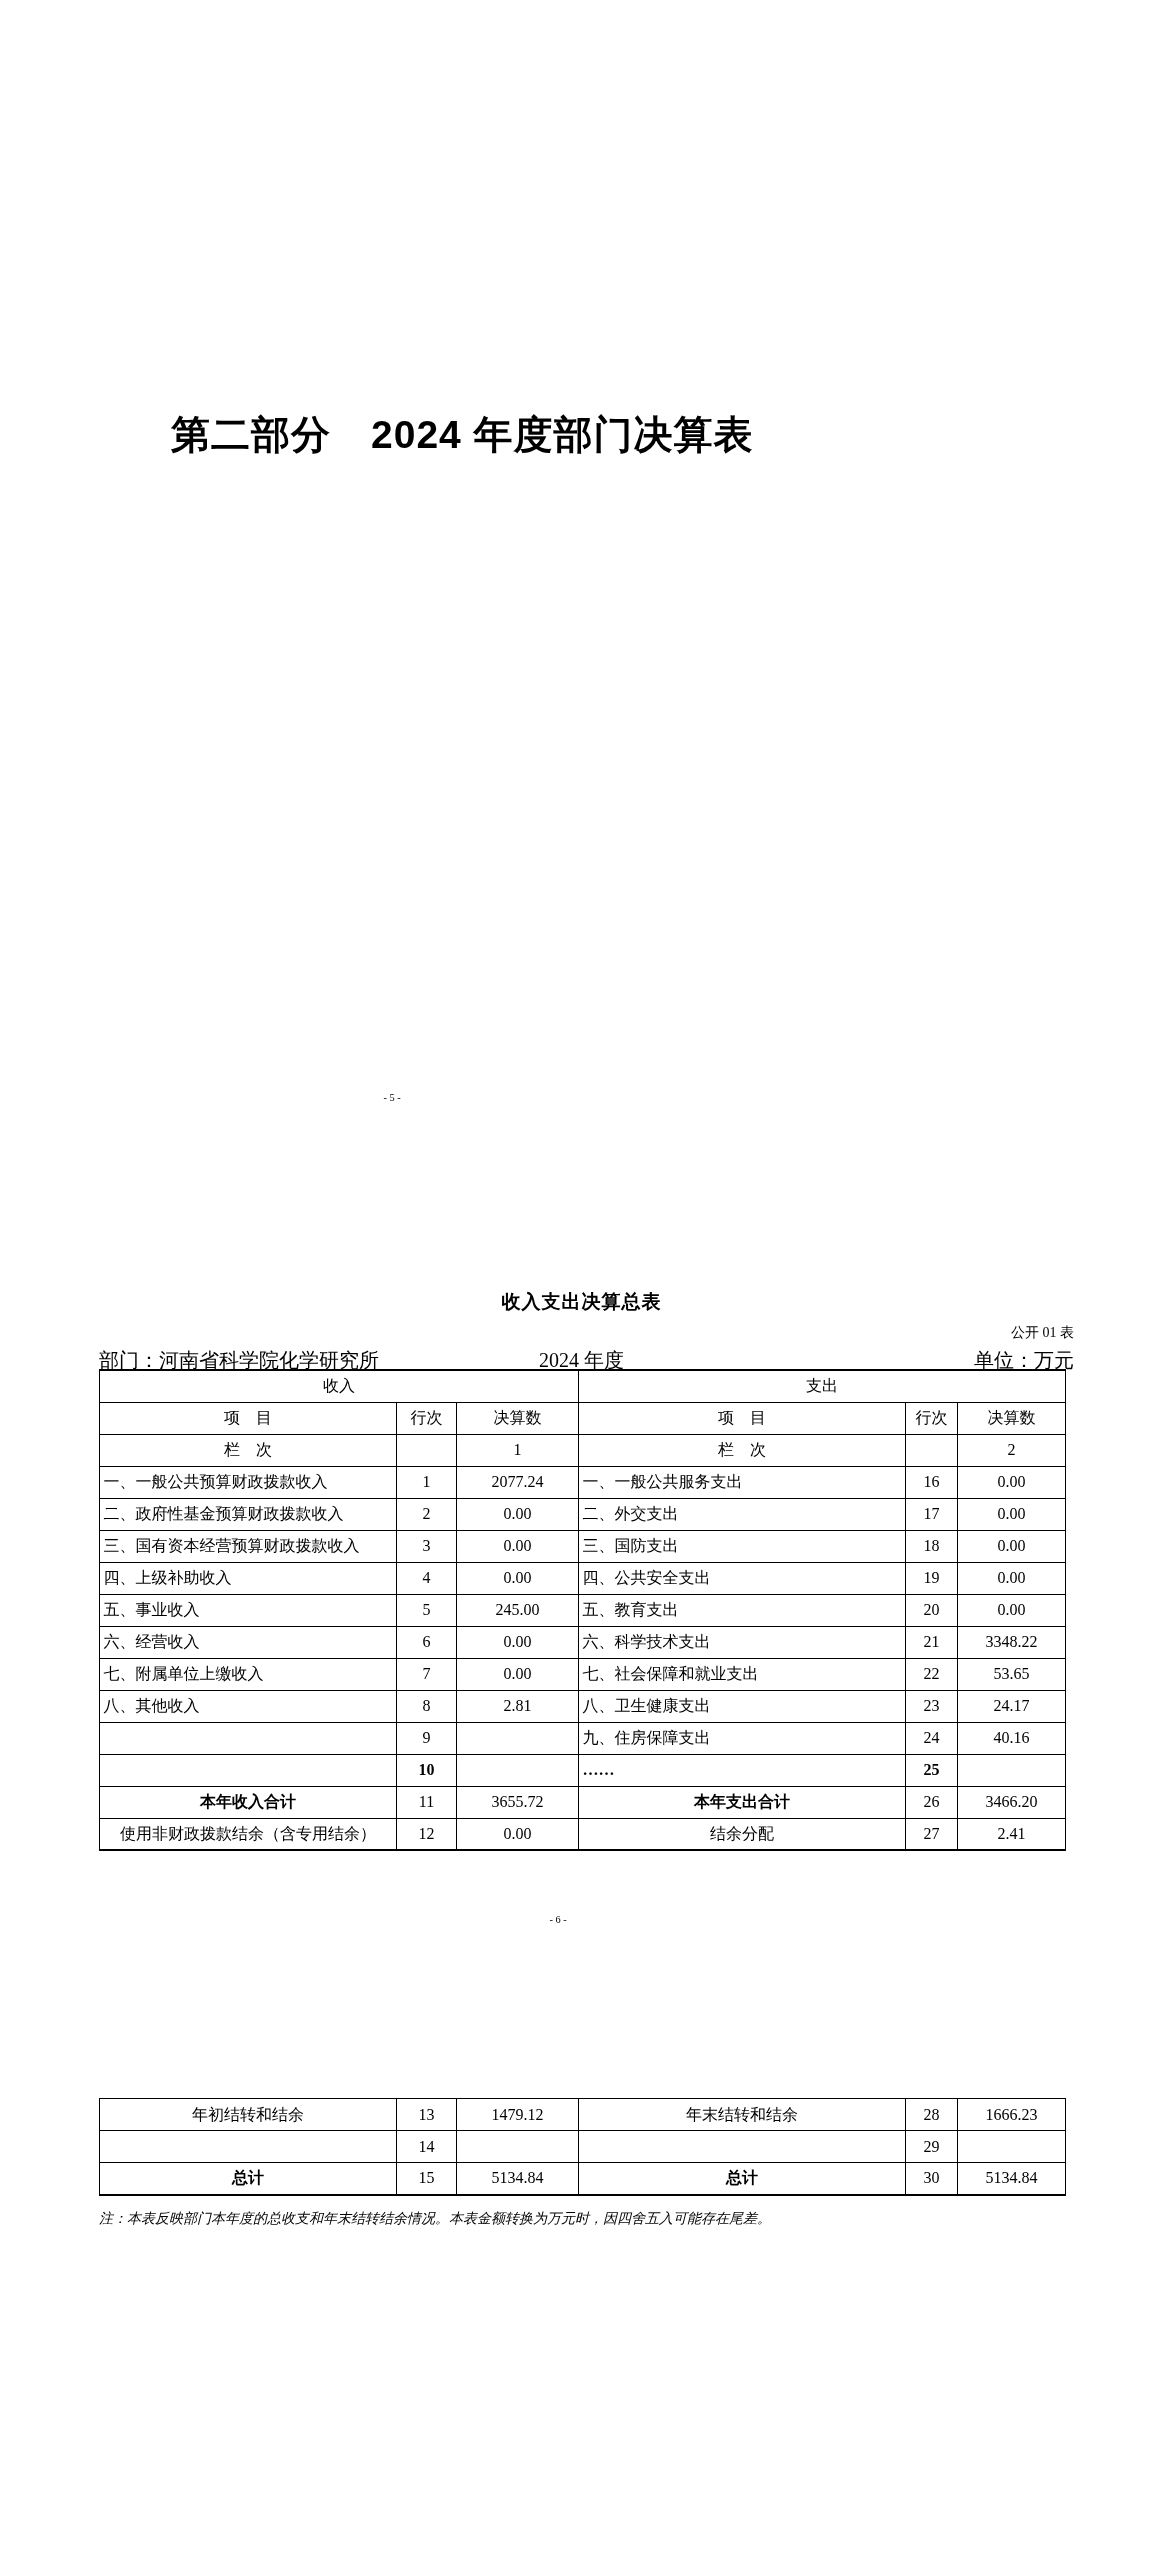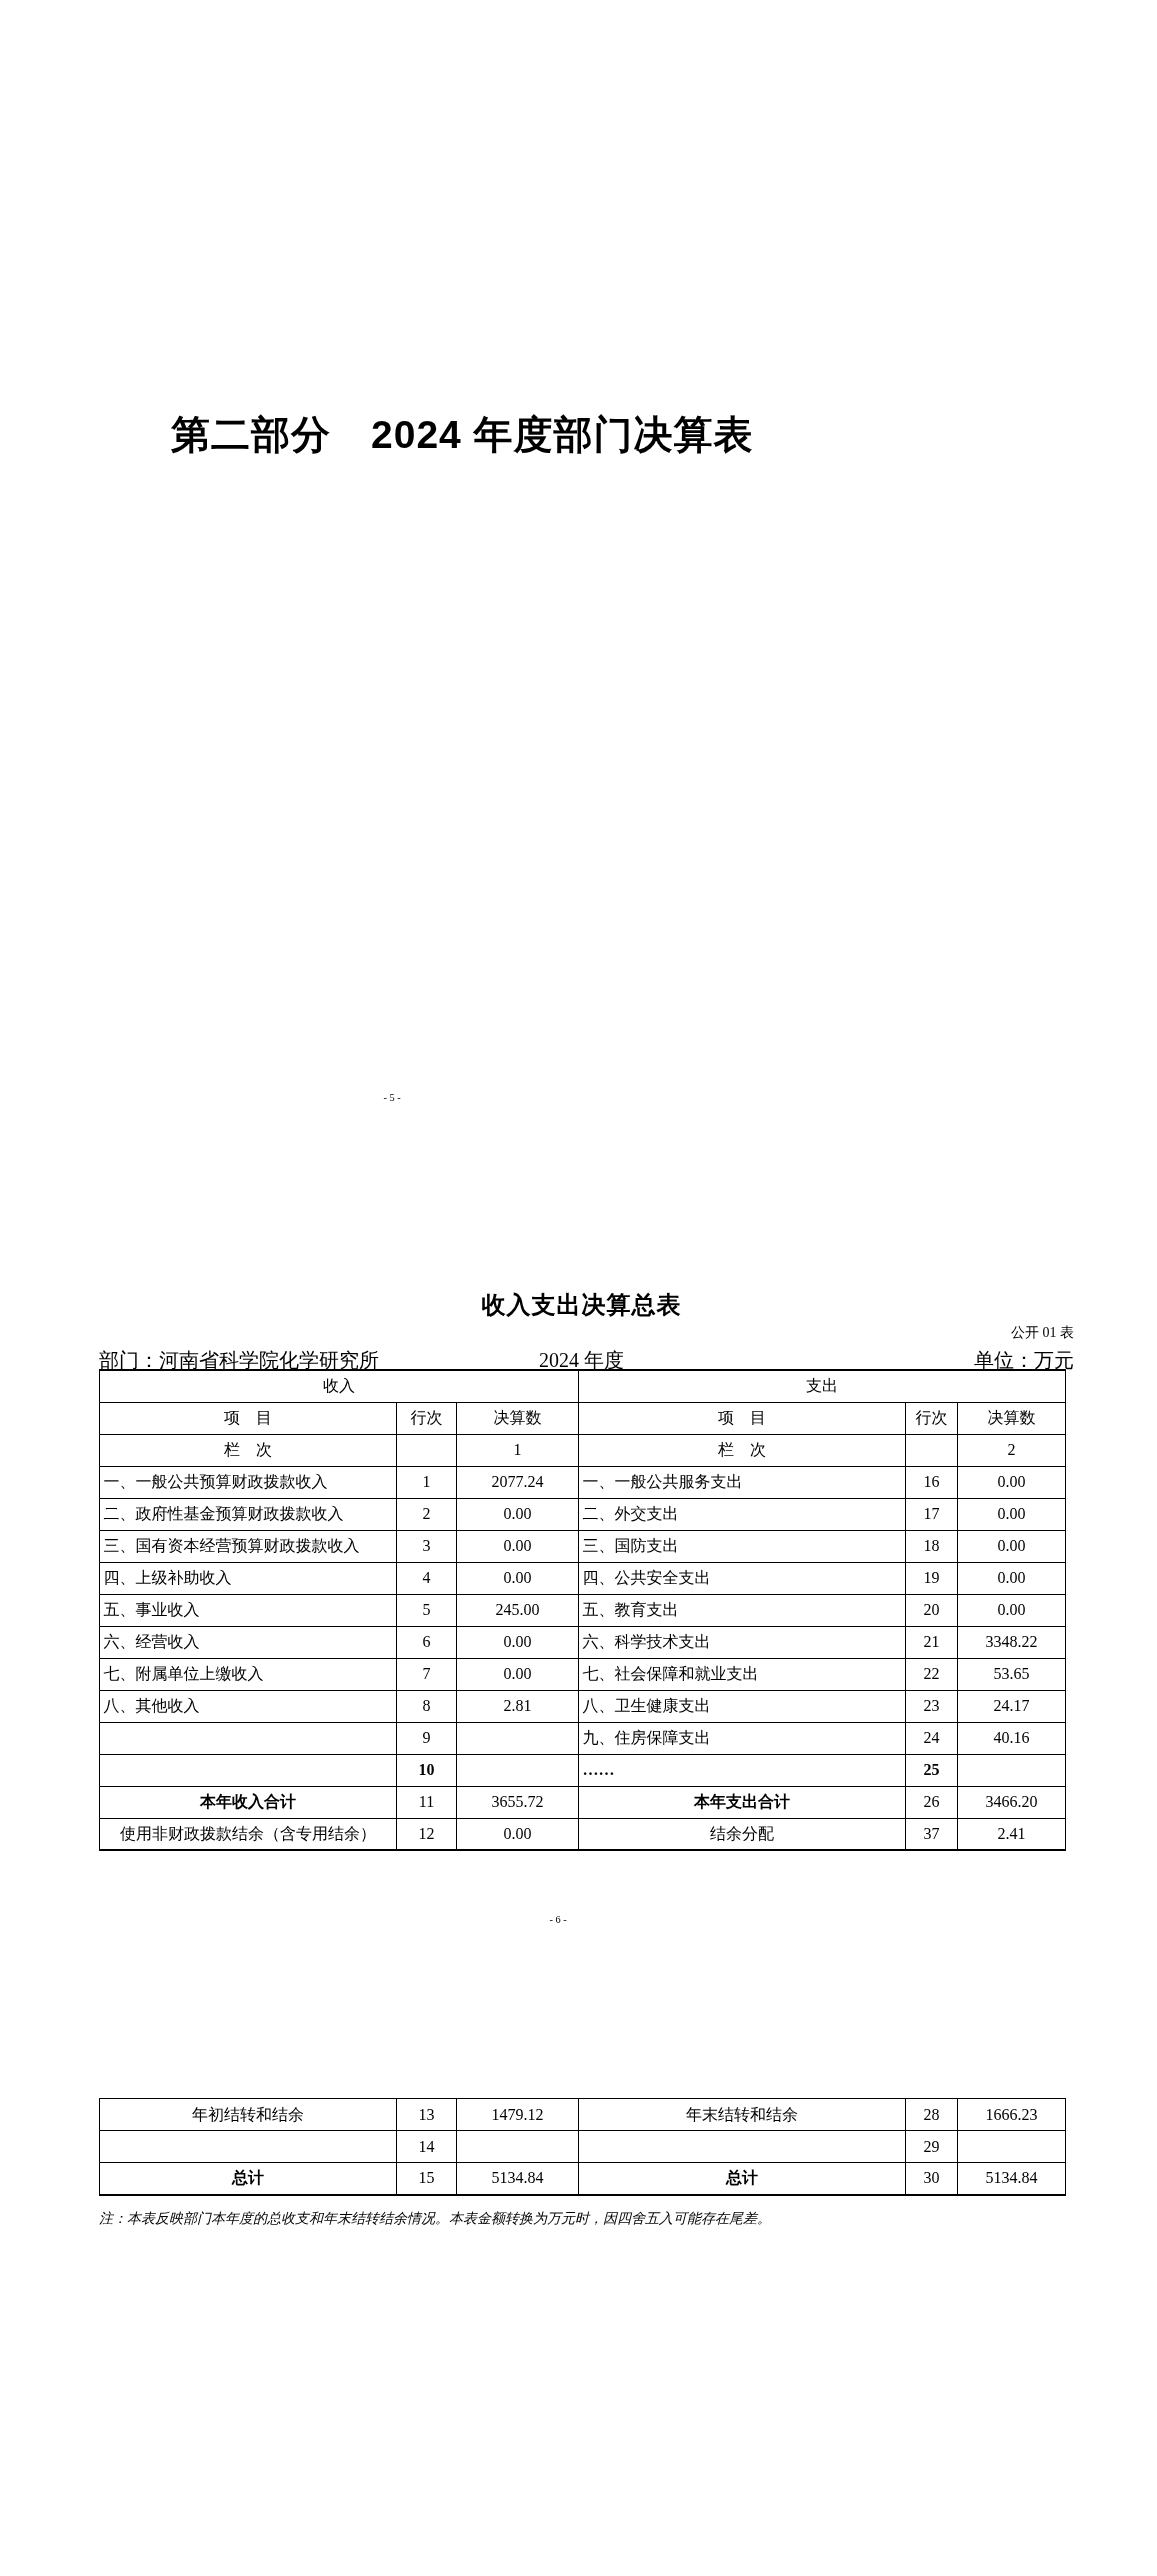--- a/index.html
+++ b/index.html
@@ -13,21 +13,21 @@
     font-size:39px; font-weight:bold; letter-spacing:1px; white-space:nowrap;
   }
   .pnum { position:absolute; font-size:10.3px; white-space:nowrap; transform:translateX(-50%); }
   #p5 { left:392px;  top:1092px; }
   #p6 { left:558px; top:1914px; }
 
   .sheet { position:absolute; width:975px; }
   #t1block { left:99px; top:1289px; height:577px; }
 
   .stitle { position:absolute; left:0; width:965px; text-align:center; top:0;
-            font-size:24px; font-weight:bold; letter-spacing:1px; }
+            font-size:19px; font-weight:bold; letter-spacing:1px; }
   .pub  { position:absolute; right:0; font-size:14px; white-space:nowrap; }
   #t1block .pub { top:35px; }
   .meta { position:absolute; left:0; width:975px; height:20.6px; font-size:20px; }
   #t1block .meta { top:58px; }
   .meta .dep  { position:absolute; left:0; white-space:nowrap; }
   .meta .yr   { position:absolute; left:0; width:965px; text-align:center; white-space:nowrap; }
   .meta .unit { position:absolute; right:0; white-space:nowrap; }
 
   table.dt {
     position:absolute; left:0; border-collapse:collapse; table-layout:fixed;
@@ -180,21 +180,21 @@
             <td>3655.72</td>
             <td class="b">本年支出合计</td>
             <td>26</td>
             <td>3466.20</td>
           </tr>
           <tr style="height: 32px;">
             <td>使用非财政拨款结余（含专用结余）</td>
             <td>12</td>
             <td>0.00</td>
             <td>结余分配</td>
-            <td>37</td>
+            <td>27</td>
             <td>2.41</td>
           </tr>
         </tbody>
     </table>
   </section>
 
   <table class="dt" id="t1cont">
     <colgroup>
       <col style="width:297px">
         <col style="width:60px">

